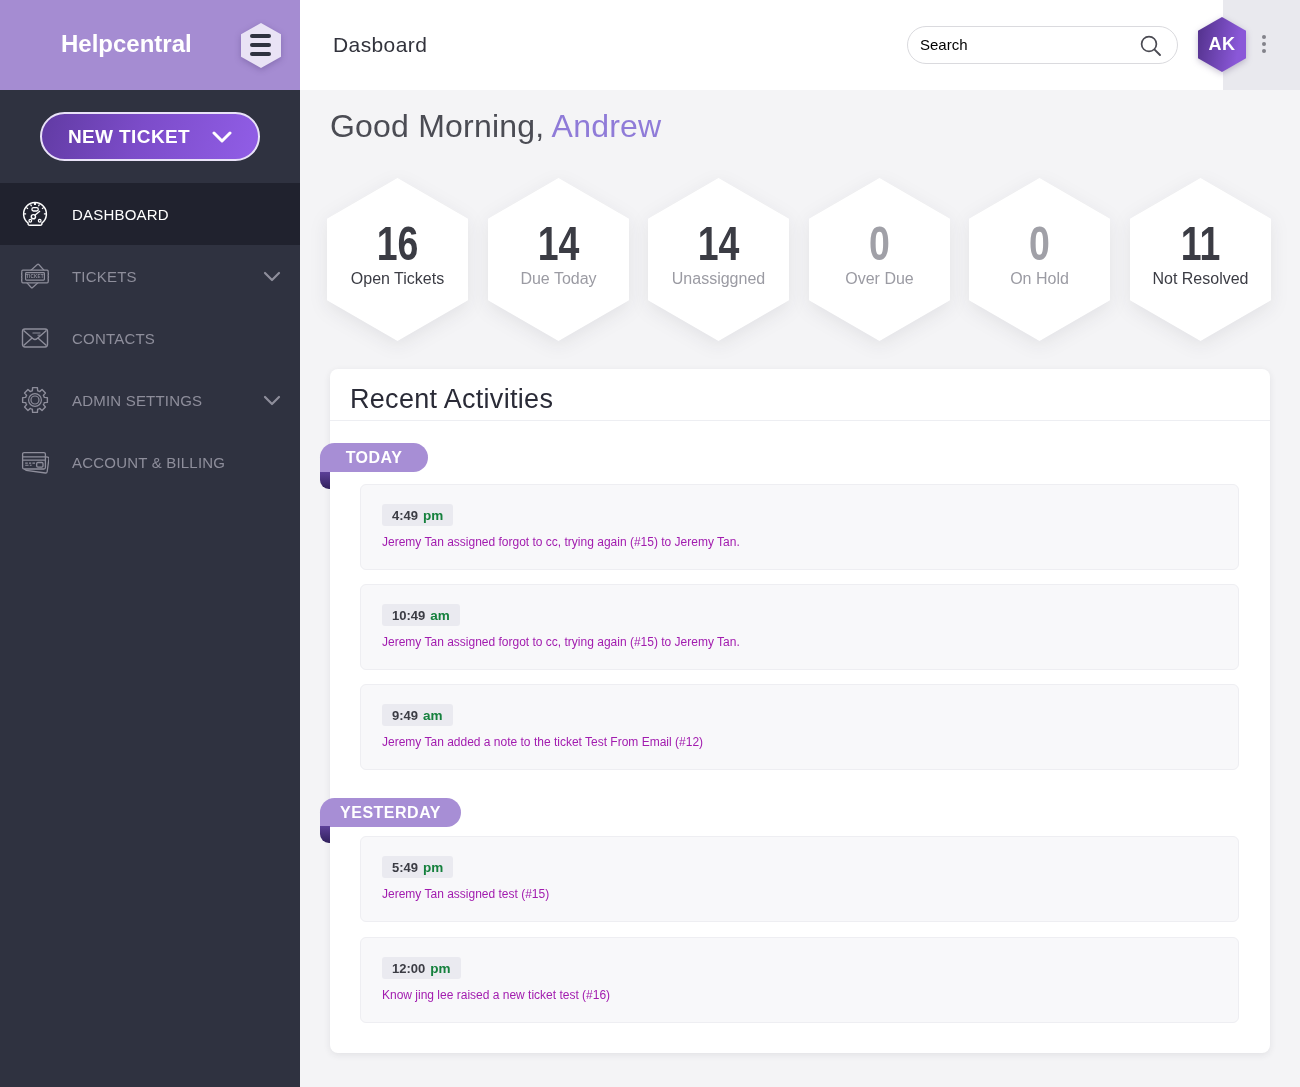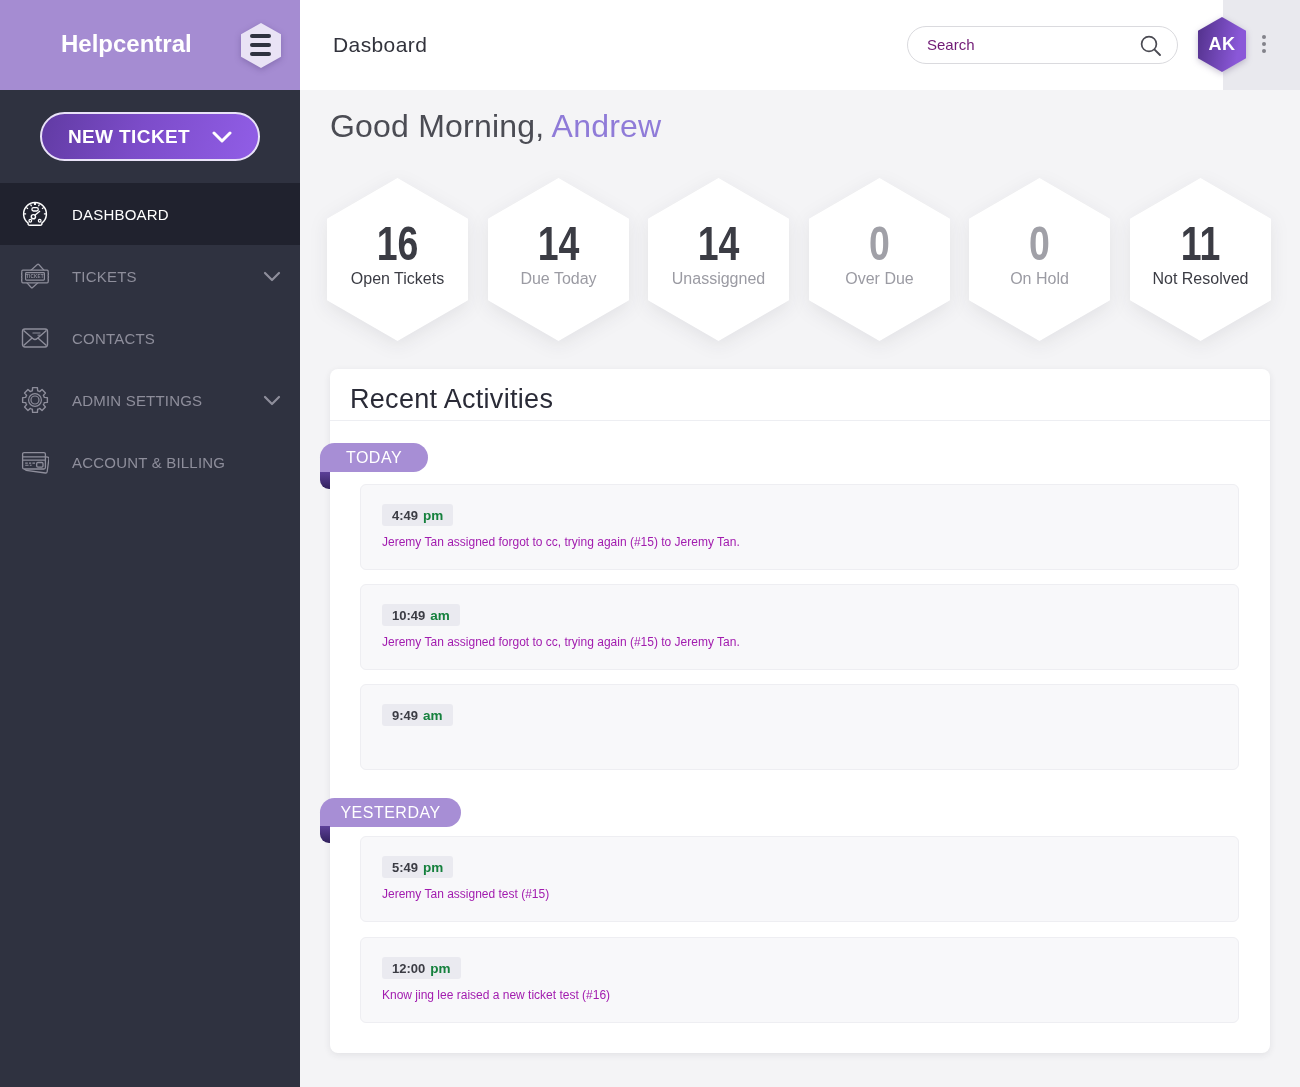--- a/index.html
+++ b/index.html
@@ -26,21 +26,21 @@
   .mrow .ic { position:absolute; left:21px; width:28px; height:28px; }
   .mrow .lbl { position:absolute; left:72px; top:50%; transform:translateY(-50%); font-size:15px; letter-spacing:.2px; color:#8e8e9b; }
   .mrow .chev { position:absolute; left:263px; }
   .mrow.active { background:#20222e; }
   .mrow.active .lbl { color:#fff; }
 
   
   #topbar { left:300px; top:0; width:1000px; height:90px; background:#fff; }
   #pagetitle { left:333px; top:33px; font-size:21px; color:#32333c; font-weight:400; letter-spacing:.4px; }
   #search { left:907px; top:26px; width:271px; height:38px; border:1px solid #dadade; border-radius:19px; background:#fff; }
-  #search .ph { position:absolute; left:19px; top:9px; font-size:15px; color:#701a75; }
+  #search .ph { position:absolute; left:12px; top:9px; font-size:15px; color:#000000; }
   #search svg { position:absolute; right:14px; top:7px; }
   #graycorner { left:1223px; top:0; width:77px; height:90px; background:#e9e9ee; }
   #avatar { position:relative; width:48px; height:55px;
     background:linear-gradient(100deg,#55338f 5%,#8a58d8 80%);
     display:flex; align-items:center; justify-content:center;
     color:#fff; font-size:18px; font-weight:700; letter-spacing:.5px; }
   .dot { left:1262px; width:4px; height:4px; border-radius:50%; background:#82828a; }
 
   
   #greet { left:330px; top:108px; font-size:32px; color:#4b4c54; font-weight:400; letter-spacing:.2px; }
@@ -55,21 +55,21 @@
   .stat .cap.dark { color:#3b3c44; }
   .statwrap { filter:drop-shadow(0 5px 9px rgba(30,30,40,.08)); }
 
   
   #card { left:330px; top:369px; width:940px; height:684px; background:#fff; border-radius:8px;
     box-shadow:0 2px 7px rgba(40,40,50,.09); }
   #cardhead { left:350px; top:384px; font-size:27px; letter-spacing:.3px; color:#2a2b37; font-weight:400; }
   #carddiv { left:330px; top:420px; width:940px; height:1px; background:#edeef2; }
 
   .badge { left:320px; height:29px; background:#a78ed5; border-radius:15px 15px 15px 0;
-    color:#fff; font-size:16px; font-weight:400; letter-spacing:.5px;
+    color:#fff; font-size:16px; font-weight:700; letter-spacing:.5px;
     display:flex; align-items:center; justify-content:center; }
   .fold { left:320px; width:10px; height:17px; background:linear-gradient(#5d4099,#31215c); border-radius:0 0 0 9px; }
 
   .item { left:360px; width:879px; height:86px; background:#f8f8fa; border:1px solid #eeeef2; border-radius:6px; }
   .pill { position:absolute; left:21px; top:19px; height:22px; padding:4px 10px; background:#eaeaf0; border-radius:3px;
     display:flex; align-items:center; font-size:13px; color:#3b3c44; font-weight:700; }
   .pill span { color:#15803d; font-weight:700; font-size:13.5px; margin-left:5px; }
   .msg { position:absolute; left:21px; top:50px; font-size:12px; color:#a21caf;text-align:right; }
 </style>
 </head>
@@ -236,20 +236,21 @@
   <div class="item abs" style="top:484px;">
     <div class="pill">4:49<span>pm</span></div>
     <div class="msg">Jeremy Tan assigned forgot to cc, trying again (#15) to Jeremy Tan.</div>
   </div>
   <div class="item abs" style="top:584px;">
     <div class="pill">10:49<span>am</span></div>
     <div class="msg">Jeremy Tan assigned forgot to cc, trying again (#15) to Jeremy Tan.</div>
   </div>
   <div class="item abs" style="top:684px;">
     <div class="pill">9:49<span>am</span></div>
+    <div class="msg">Jeremy Tan added a note to the ticket Test From Email (#12)</div>
   </div>
 
   <div class="badge abs" style="top:798px; width:141px;">YESTERDAY</div>
   <div class="fold abs" style="top:826px;"></div>
 
   <div class="item abs" style="top:836px;">
     <div class="pill">5:49<span>pm</span></div>
     <div class="msg">Jeremy Tan assigned test (#15)</div>
   </div>
   <div class="item abs" style="top:937px;">

